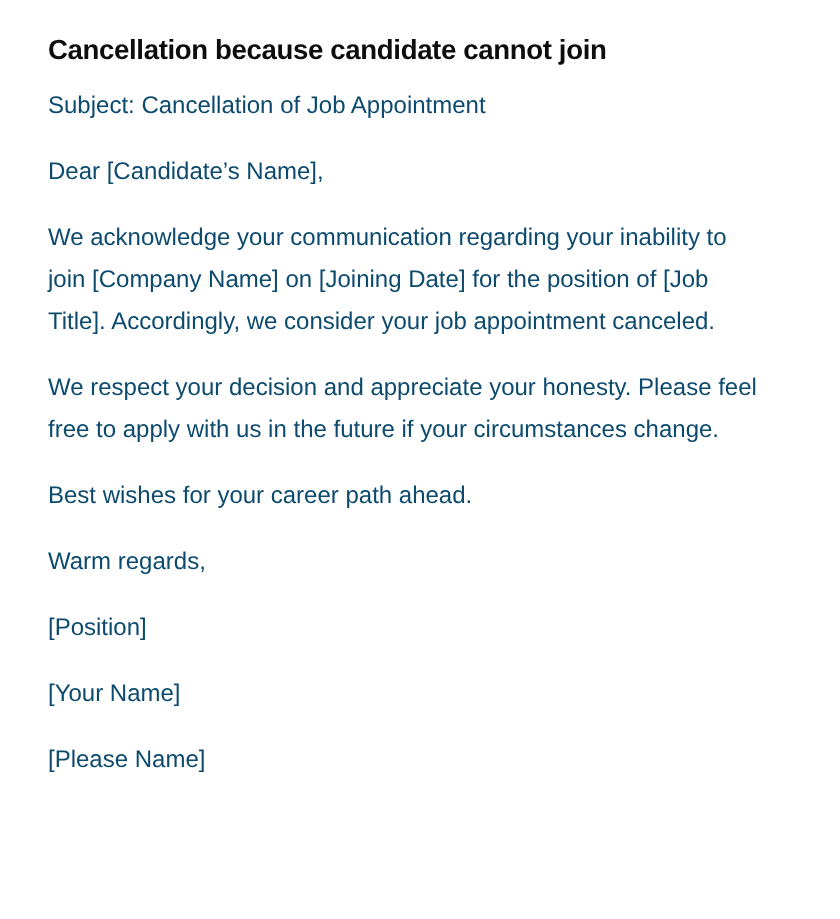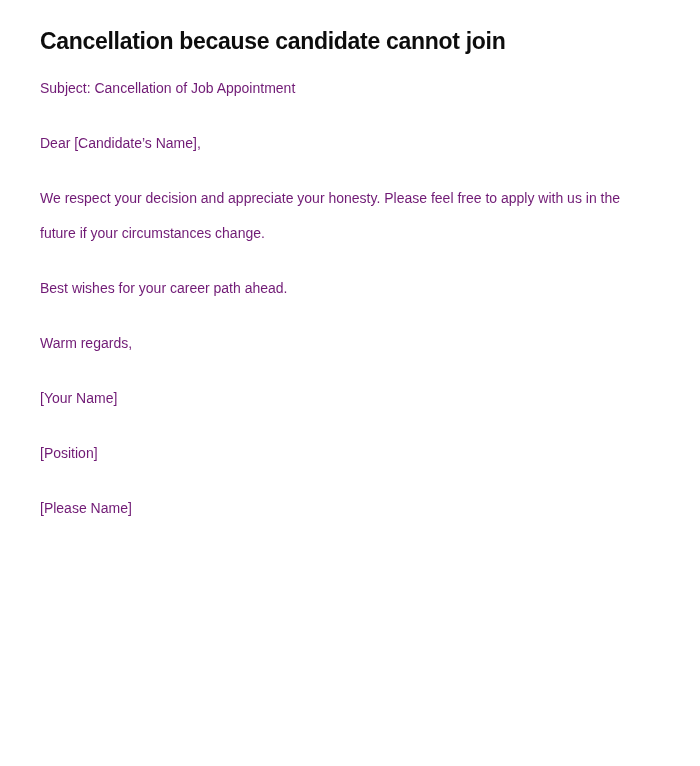--- a/index.html
+++ b/index.html
@@ -21,42 +21,43 @@
     margin: 0 0 16px 0;
     font-size: 23px;
     line-height: 28px;
     font-weight: 700;
     letter-spacing: -0.3px;
     color: #0d0d0d;
     font-family: "Liberation Sans", sans-serif;
   }
   .doc-paragraph {
     margin: 0 11px 20px 0;
-    font-size: 14px;
+    font-size: 20px;
     line-height: 35px;
     font-weight: 400;
-    color: #701a75;
+    color: #0c4a6e;
     max-width: 600px;
   }
 </style>
 </head>
 <body>
 
 <div class="page">
   <h1 class="doc-title">Cancellation because candidate cannot join</h1>
 
   <p class="doc-paragraph">Subject: Cancellation of Job Appointment</p>
 
   <p class="doc-paragraph">Dear [Candidate’s Name],</p>
 
+  <p class="doc-paragraph">We acknowledge your communication regarding your inability to join [Company Name] on [Joining Date] for the position of [Job Title]. Accordingly, we consider your job appointment canceled.</p>
 
   <p class="doc-paragraph">We respect your decision and appreciate your honesty. Please feel free to apply with us in the future if your circumstances change.</p>
 
   <p class="doc-paragraph">Best wishes for your career path ahead.</p>
 
   <p class="doc-paragraph">Warm regards,</p>
 
+  <p class="doc-paragraph">[Position]</p>
+
   <p class="doc-paragraph">[Your Name]</p>
-
-  <p class="doc-paragraph">[Position]</p>
 
   <p class="doc-paragraph">[Please Name]</p>
 </div>
 
 </body></html>

